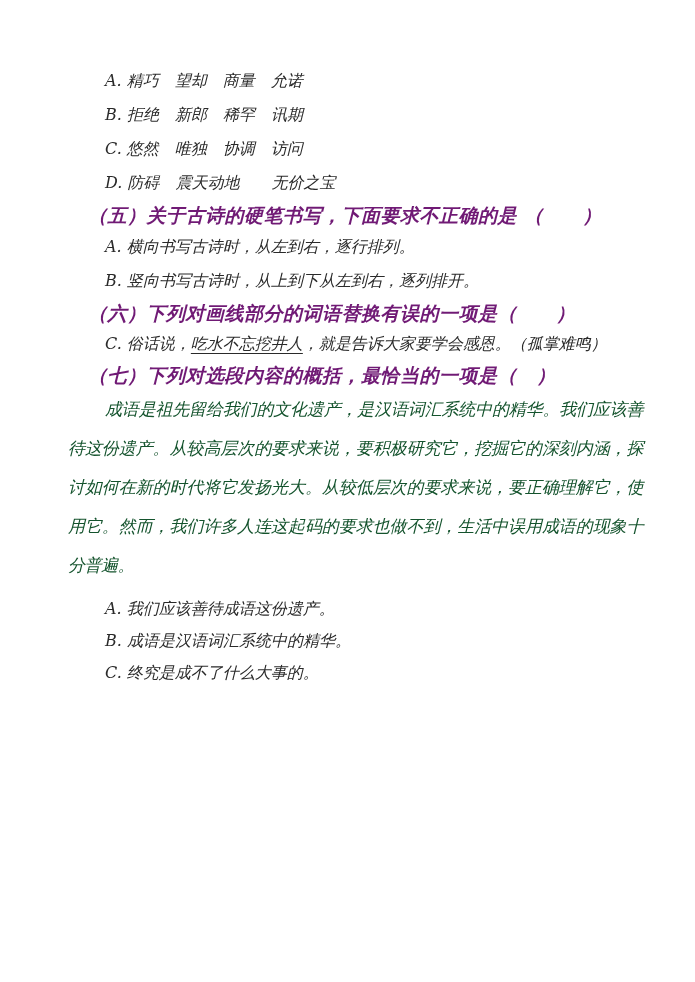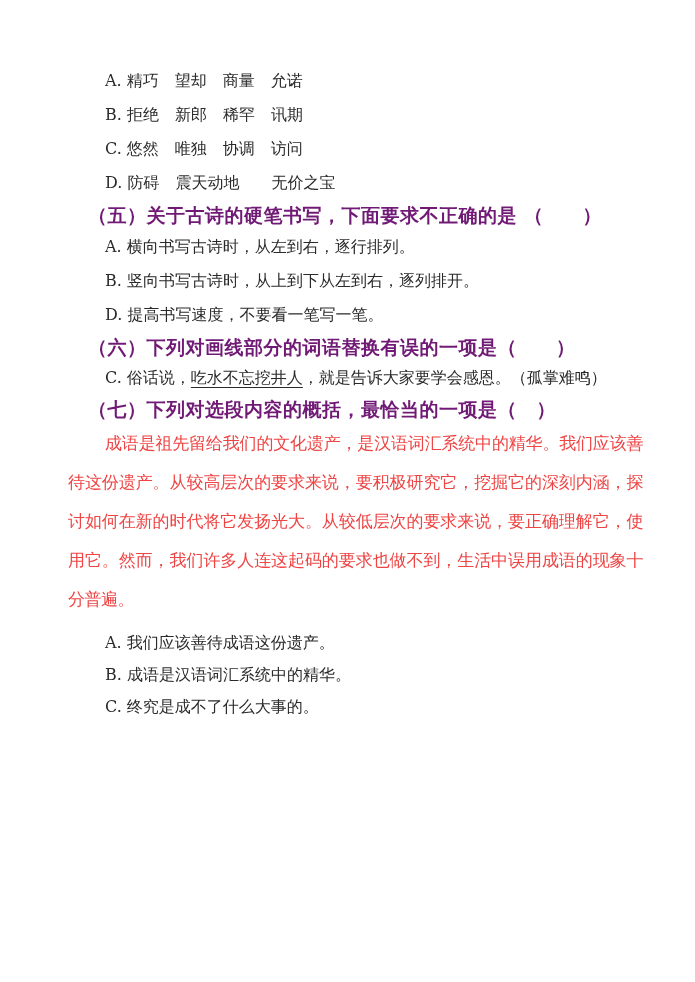--- a/index.html
+++ b/index.html
@@ -7,20 +7,21 @@
   body {
     font-family: "DejaVu Sans", sans-serif;
     color: #222222;
     overflow: hidden;
   }
   .page {
     width: 695px;
     height: 939px;
     padding: 64px 52px 0 68px;
     background: #ffffff;
+    font-style: italic;
   }
   
   .opt {
     font-family: "DejaVu Serif", serif;
     font-size: 16px;
     line-height: 34px;
     color: #2a2a2a;
     text-indent: 37px;
     text-align: justify;
   }
@@ -34,21 +35,21 @@
     color: #701a75;
     text-indent: 20px;
     letter-spacing: 0.5px;
   }
   
   .passage {
     font-family: "DejaVu Sans", sans-serif;
     font-size: 17px;
     line-height: 39px;
     letter-spacing: -0.5px;
-    color: #ef4444;
+    color: #14532d;
     text-indent: 37px;
     text-align: justify;
   }
   .q7-options { margin-top: 8px; }
   .q7-options .opt { line-height: 32px; }
   .ul {
     text-decoration: underline;
     text-underline-offset: 4px;
     text-decoration-thickness: 1px;
   }
@@ -62,21 +63,20 @@
     <p class="opt">A. 精巧　望却　商量　允诺</p>
     <p class="opt">B. 拒绝　新郎　稀罕　讯期</p>
     <p class="opt">C. 悠然　唯独　协调　访问</p>
     <p class="opt">D. 防碍　震天动地　　无价之宝</p>
   </section>
 
   <section>
     <h2 class="heading">（五）关于古诗的硬笔书写，下面要求不正确的是 （　　）</h2>
     <p class="opt">A. 横向书写古诗时，从左到右，逐行排列。</p>
     <p class="opt">B. 竖向书写古诗时，从上到下从左到右，逐列排开。</p>
-    <p class="opt">D. 提高书写速度，不要看一笔写一笔。</p>
   </section>
 
   <section>
     <h2 class="heading">（六）下列对画线部分的词语替换有误的一项是（　　）</h2>
     <p class="opt opt-wrap"><span>C. 俗话说，</span><span class="ul">吃水不忘挖井人</span><span>，就是告诉大家要学会感恩。（孤掌难鸣）</span></p>
   </section>
 
   <section>
     <h2 class="heading">（七）下列对选段内容的概括，最恰当的一项是（　）</h2>
     <p class="passage">成语是祖先留给我们的文化遗产，是汉语词汇系统中的精华。我们应该善待这份遗产。从较高层次的要求来说，要积极研究它，挖掘它的深刻内涵，探讨如何在新的时代将它发扬光大。从较低层次的要求来说，要正确理解它，使用它。然而，我们许多人连这起码的要求也做不到，生活中误用成语的现象十分普遍。</p>

